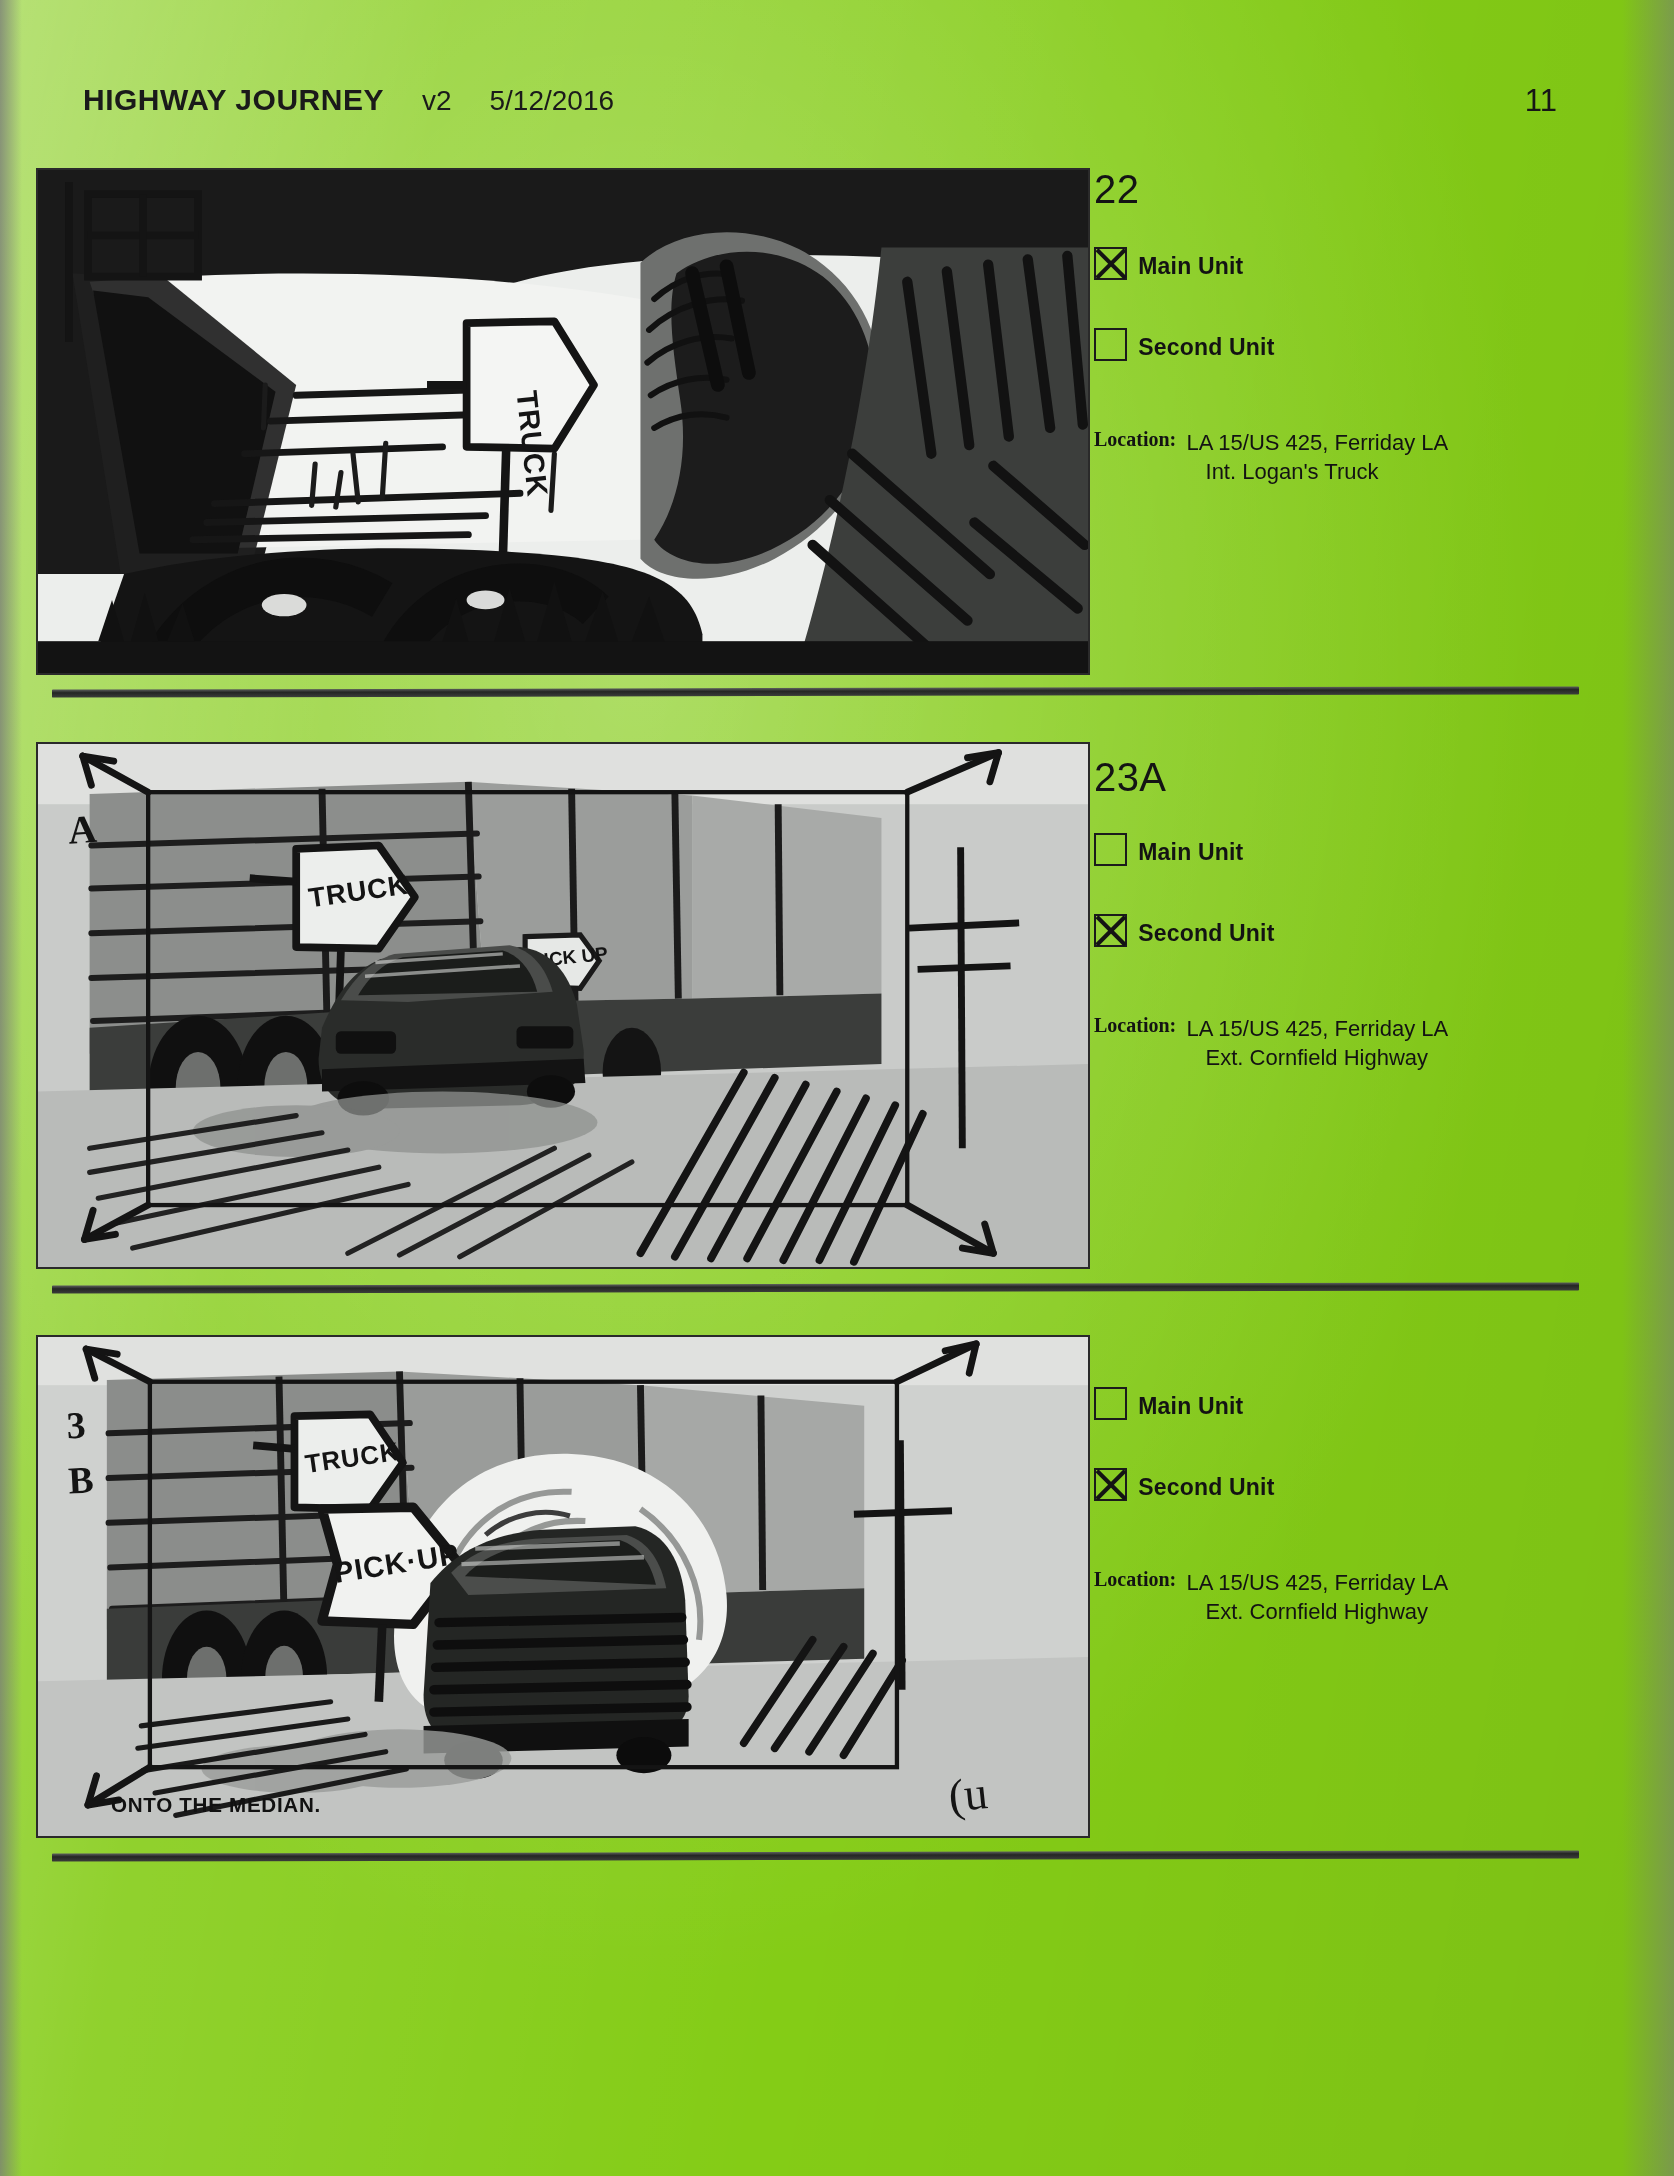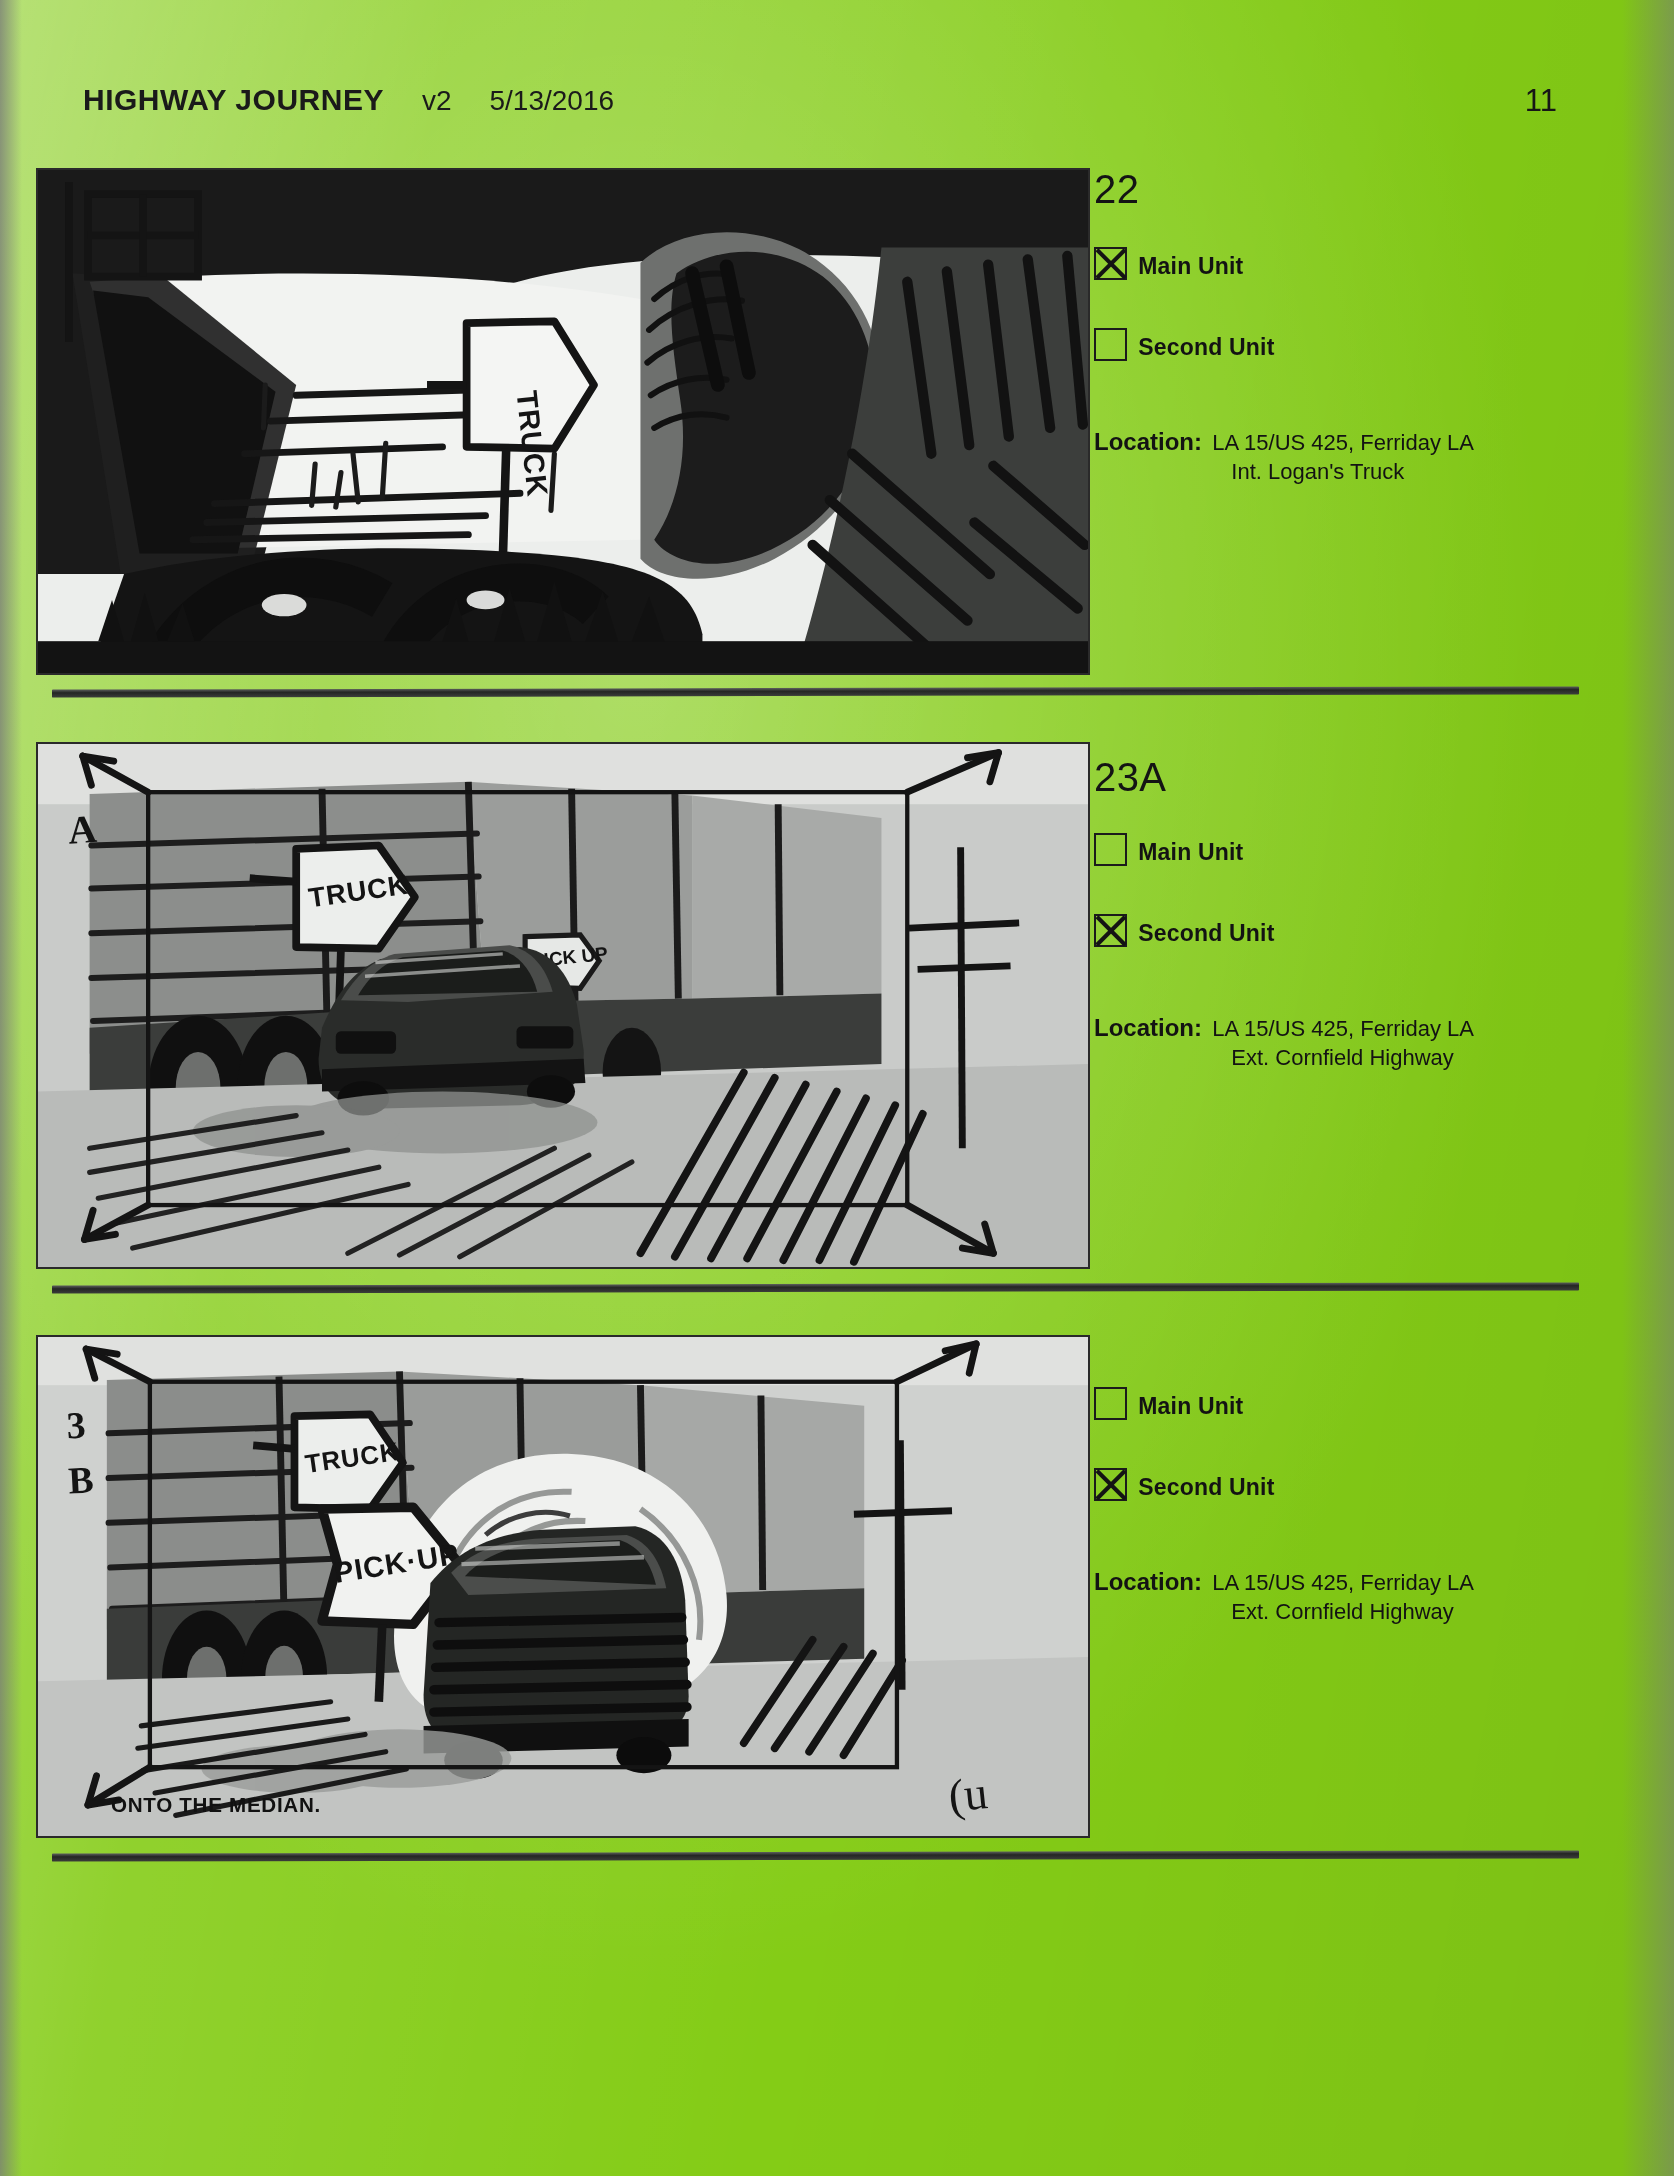--- a/index.html
+++ b/index.html
@@ -142,24 +142,25 @@
     font-weight: 700;
     color: #131313;
     margin-left: 11.2px;
     letter-spacing: 0.2px;
   }
   .location {
     display: flex;
     align-items: flex-start;
   }
   .location-key {
-    font-size: 24px;
+    font-size: 20px;
     font-weight: 700;
     color: #131313;
     white-space: nowrap;
+    font-family: Liberation Serif, serif;
   }
   .location-val {
     margin-left: 10.3px;
     font-size: 22px;
     font-weight: 400;
     color: #131313;
     line-height: 1.32;
   }
   .location-val .l2 { display:block; padding-left: 19px; }
 
@@ -179,21 +180,21 @@
 <body>
 
 <div class="page">
   <div class="paper-tone"></div>
   <div class="paper-edge-left"></div>
   <div class="paper-edge-right"></div>
 
   <div class="header">
     <span class="doc-title">HIGHWAY JOURNEY</span>
     <span class="doc-version">v2</span>
-    <span class="doc-date">5/13/2016</span>
+    <span class="doc-date">5/12/2016</span>
   </div>
   <div class="page-number">11</div>
 
   <div class="row" style="top:0;">
 
     <div class="frame" style="left:36px; top:168px; width:1050px; height:503px;">
       <div class="art">
         <svg viewBox="0 0 1220 585" preserveAspectRatio="none" aria-hidden="true">
           <rect x="0" y="0" width="1220" height="585" fill="#eceeec"></rect>
 

